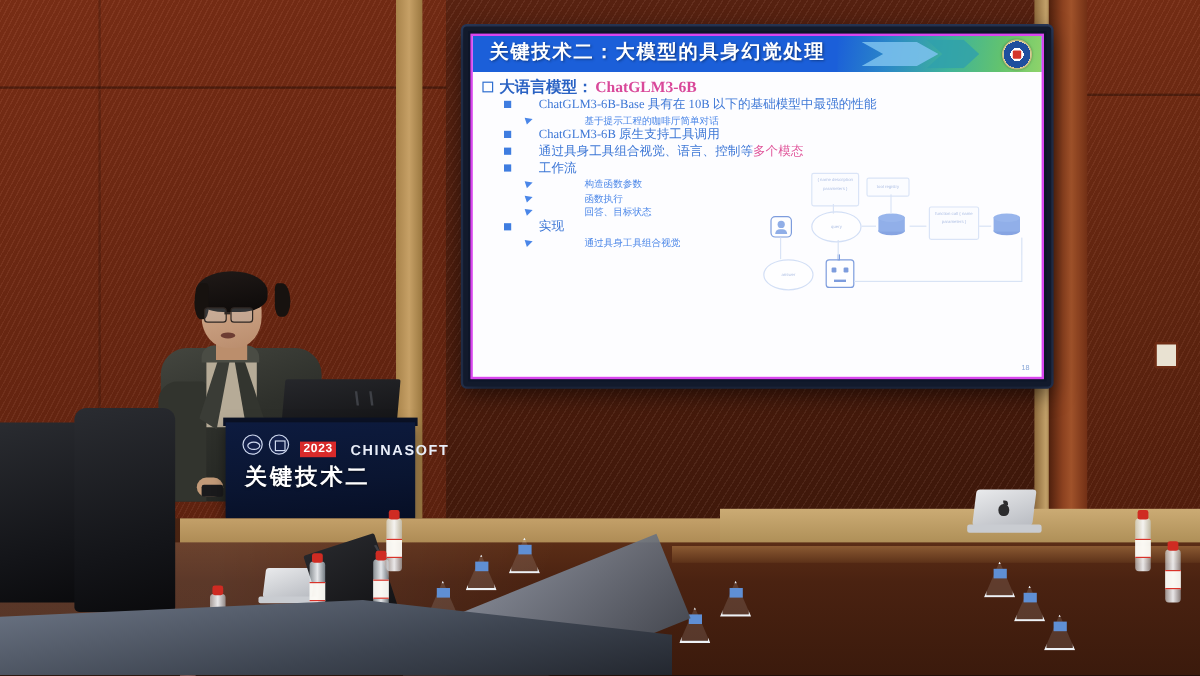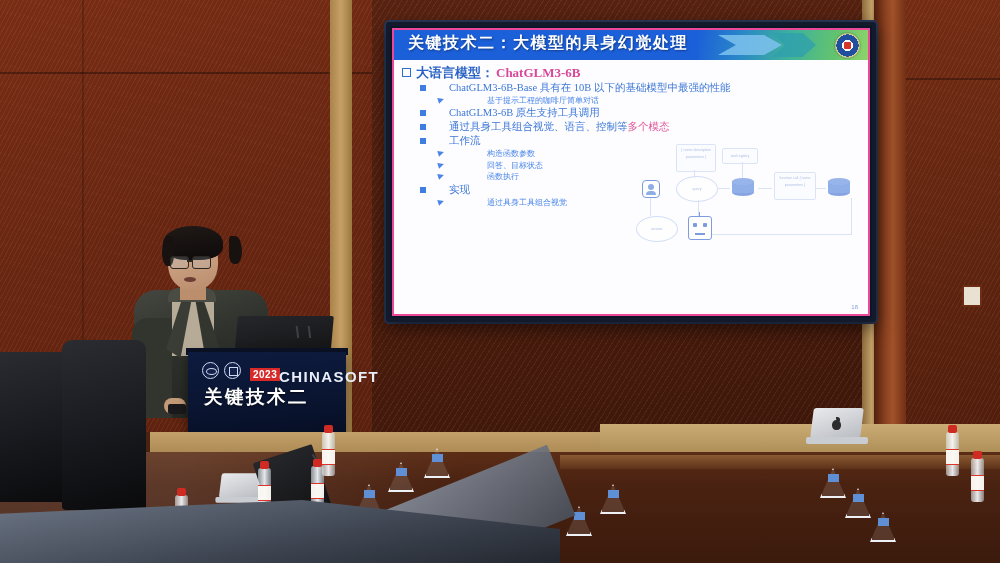--- a/index.html
+++ b/index.html
@@ -34,21 +34,21 @@
       linear-gradient(165deg,#7a2e15 0%,#632610 55%,#511d0c 100%);}
   .wall-right:after{content:"";position:absolute;left:0;top:78px;width:100%;height:2px;background:rgba(0,0,0,.3);}
 
   .switch{position:absolute;left:962px;top:285px;width:16px;height:18px;background:#e9e2d2;
     border:2px solid #6d2c14;border-radius:2px;}
 
   
   .tv{position:absolute;left:386px;top:22px;width:482px;height:292px;
     background:#0d1628;border:4px solid #121a2c;border-radius:3px;
     box-shadow:0 6px 18px rgba(0,0,0,.55), 0 0 0 2px #2a3a5c;}
-  .tv-inner{position:absolute;inset:2px;background:#ec4899;overflow:hidden;}
+  .tv-inner{position:absolute;inset:2px;background:#d946ef;overflow:hidden;}
   .slide{position:absolute;inset:2px;background:#fdfdff;overflow:hidden;}
 
   .slide-head{position:relative;height:30px;background:#1b5fd9;overflow:hidden;}
   .head-grad{position:absolute;right:0;top:0;width:170px;height:100%;
     background:linear-gradient(100deg,#1b5fd9 0%,#2a86c8 25%,#3fb39a 55%,#63c36e 80%,#8fd36a 100%);}
   .head-chev{position:absolute;right:86px;top:5px;width:64px;height:20px;background:#7ec2ef;opacity:.85;
     clip-path:polygon(0 0,72% 0,100% 50%,72% 100%,0 100%,28% 50%);}
   .head-chev2{position:absolute;right:52px;top:3px;width:44px;height:24px;background:#2fa0ad;opacity:.8;
     clip-path:polygon(0 0,70% 0,100% 50%,70% 100%,0 100%,30% 50%);}
   .slide-title{position:absolute;left:14px;top:3px;font-size:16px;font-weight:bold;color:#fff;
@@ -127,21 +127,21 @@
     box-shadow:0 4px 10px rgba(0,0,0,.5);}
   .podium-top{position:absolute;left:186px;top:348px;width:162px;height:7px;background:#0b1226;}
   .logo1{position:absolute;left:14px;top:10px;width:15px;height:15px;border-radius:50%;
     border:1.6px solid #cfd9ef;background:#13204a;}
   .logo1:after{content:"";position:absolute;left:3px;top:5px;width:9px;height:5px;border:1px solid #cfd9ef;border-radius:50%;}
   .logo2{position:absolute;left:36px;top:10px;width:15px;height:15px;border-radius:50%;
     border:1.6px solid #cfd9ef;background:#13204a;}
   .logo2:after{content:"";position:absolute;left:4px;top:4px;width:7px;height:7px;border:1px solid #cfd9ef;}
   .yr{position:absolute;left:62px;top:16px;background:#d92a2a;color:#fff;font-size:10px;font-weight:bold;
     padding:1px 3px;letter-spacing:.5px;}
-  .csoft{position:absolute;left:91px;top:16px;color:#e8edf8;font-size:15px;font-weight:bold;letter-spacing:1.4px;}
+  .csoft{position:absolute;left:104px;top:16px;color:#e8edf8;font-size:12px;font-weight:bold;letter-spacing:1.4px;}
   .ctitle{position:absolute;left:16px;top:32px;color:#fff;font-size:18.5px;font-weight:bold;letter-spacing:2.5px;
     font-family:"Liberation Serif",serif;text-shadow:0 1px 2px rgba(0,0,0,.6);}
 
   .laptop-dark{position:absolute;left:236px;top:316px;width:96px;height:42px;
     background:linear-gradient(170deg,#26272b,#121214);transform:skewX(-5deg);border-radius:2px;}
   .laptop-dark:after{content:"";position:absolute;left:60px;top:10px;width:10px;height:12px;
     border-left:2px solid #3e4046;border-right:2px solid #3e4046;transform:skewX(12deg);}
 
   
   .table-band{position:absolute;left:0;top:432px;width:1000px;height:131px;
@@ -243,26 +243,26 @@
             <span class="l2 txt">工作流</span>
           </div>
 
           <div class="ln">
             <span class="bul bul-arw" style="margin-left:36px"></span>
             <span class="l3 txt">构造函数参数</span>
           </div>
 
           <div class="ln">
             <span class="bul bul-arw" style="margin-left:36px"></span>
+            <span class="l3 txt">函数执行</span>
+          </div>
+
+          <div class="ln">
+            <span class="bul bul-arw" style="margin-left:36px"></span>
             <span class="l3 txt">回答、目标状态</span>
-          </div>
-
-          <div class="ln">
-            <span class="bul bul-arw" style="margin-left:36px"></span>
-            <span class="l3 txt">函数执行</span>
           </div>
 
           <div class="ln">
             <span class="bul bul-fill" style="margin-left:18px"></span>
             <span class="l2 txt">实现</span>
           </div>
 
           <div class="ln">
             <span class="bul bul-arw" style="margin-left:36px"></span>
             <span class="l3 txt">通过具身工具组合视觉</span>

